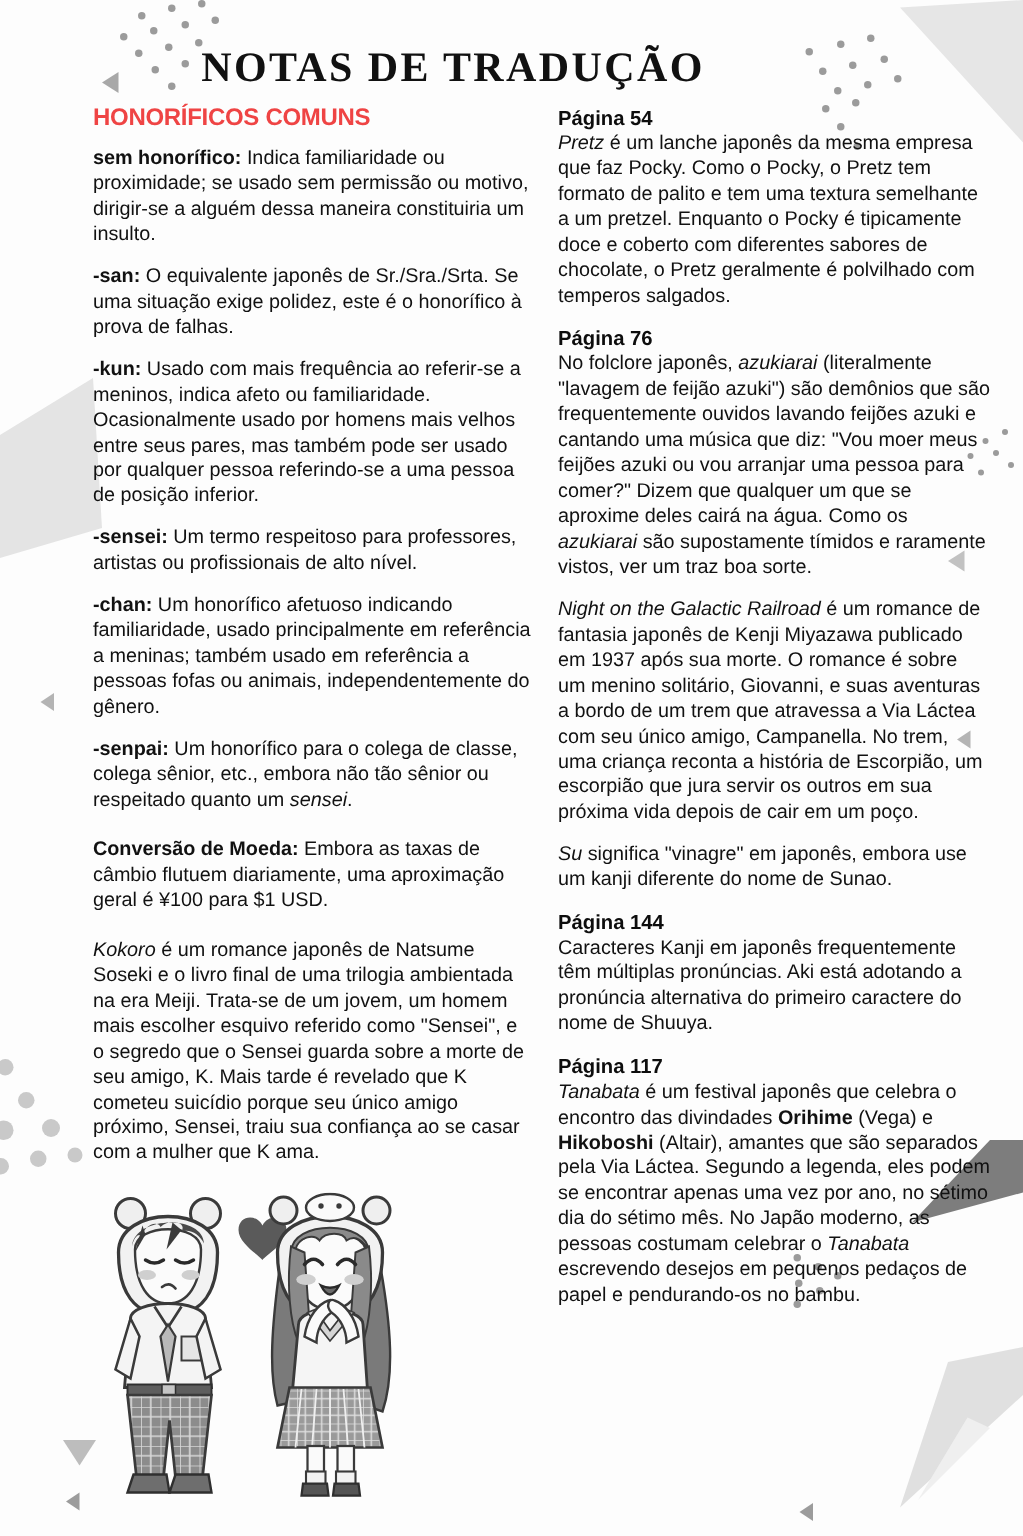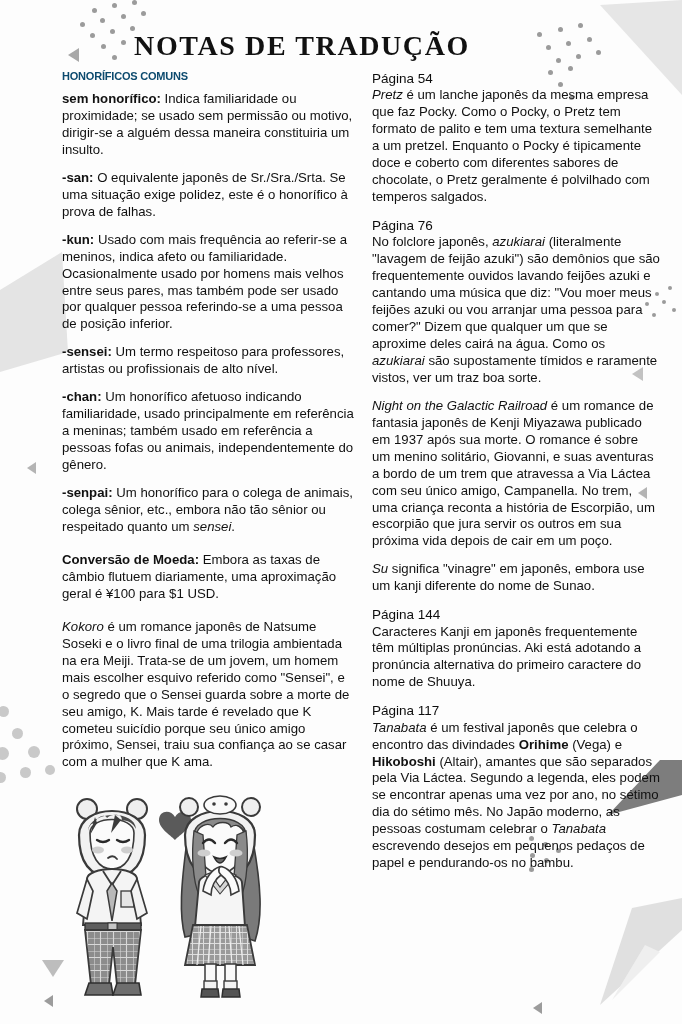--- a/index.html
+++ b/index.html
@@ -50,31 +50,31 @@
     position:absolute;
     top:70px; left:0;
     width:682px;
     z-index:4;
   }
   .col { position:absolute; top:0; }
   #col-left  { left:62px;  width:292px; }
   #col-right { left:372px; width:288px; }
 
   h2.section-head {
-    font-size:11px;
+    font-size:16px;
     font-weight:700;
     letter-spacing:-0.2px;
     margin-bottom:9px;
-    color:#0c4a6e;
+    color:#ef4444;
   }
   .entry { margin-bottom:11px; }
   .entry:last-child { margin-bottom:0; }
   .pnum {
     font-size:13.5px;
-    font-weight:400;
+    font-weight:700;
     line-height:1.28;
     color:#0d0d0d;
   }
   .body {
     font-size:13.2px;
     line-height:1.285;
     color:#111;
     text-align:left;
     hyphens:none;
   }
@@ -197,21 +197,21 @@
 
       <div class="entry">
         <p class="body"><b>-sensei:</b><span> Um termo respeitoso para professores, artistas ou profissionais de alto nível.</span></p>
       </div>
 
       <div class="entry">
         <p class="body"><b>-chan:</b><span> Um honorífico afetuoso indicando familiaridade, usado principalmente em referência a meninas; também usado em referência a pessoas fofas ou animais, independentemente do gênero.</span></p>
       </div>
 
       <div class="entry gap-lg">
-        <p class="body"><b>-senpai:</b><span> Um honorífico para o colega de animais, colega sênior, etc., embora não tão sênior ou respeitado quanto um </span><i>sensei</i><span>.</span></p>
+        <p class="body"><b>-senpai:</b><span> Um honorífico para o colega de classe, colega sênior, etc., embora não tão sênior ou respeitado quanto um </span><i>sensei</i><span>.</span></p>
       </div>
 
       <div class="entry gap-lg">
         <p class="body"><b>Conversão de Moeda:</b><span> Embora as taxas de câmbio flutuem diariamente, uma aproximação geral é ¥100 para $1 USD.</span></p>
       </div>
 
 
       <div class="entry">
         <p class="body"><i>Kokoro</i><span> é um romance japonês de Natsume Soseki e o livro final de uma trilogia ambientada na era Meiji. Trata-se de um jovem, um homem mais escolher esquivo referido como "Sensei", e o segredo que o Sensei guarda sobre a morte de seu amigo, K. Mais tarde é revelado que K cometeu suicídio porque seu único amigo próximo, Sensei, traiu sua confiança ao se casar com a mulher que K ama.</span></p>
       </div>

